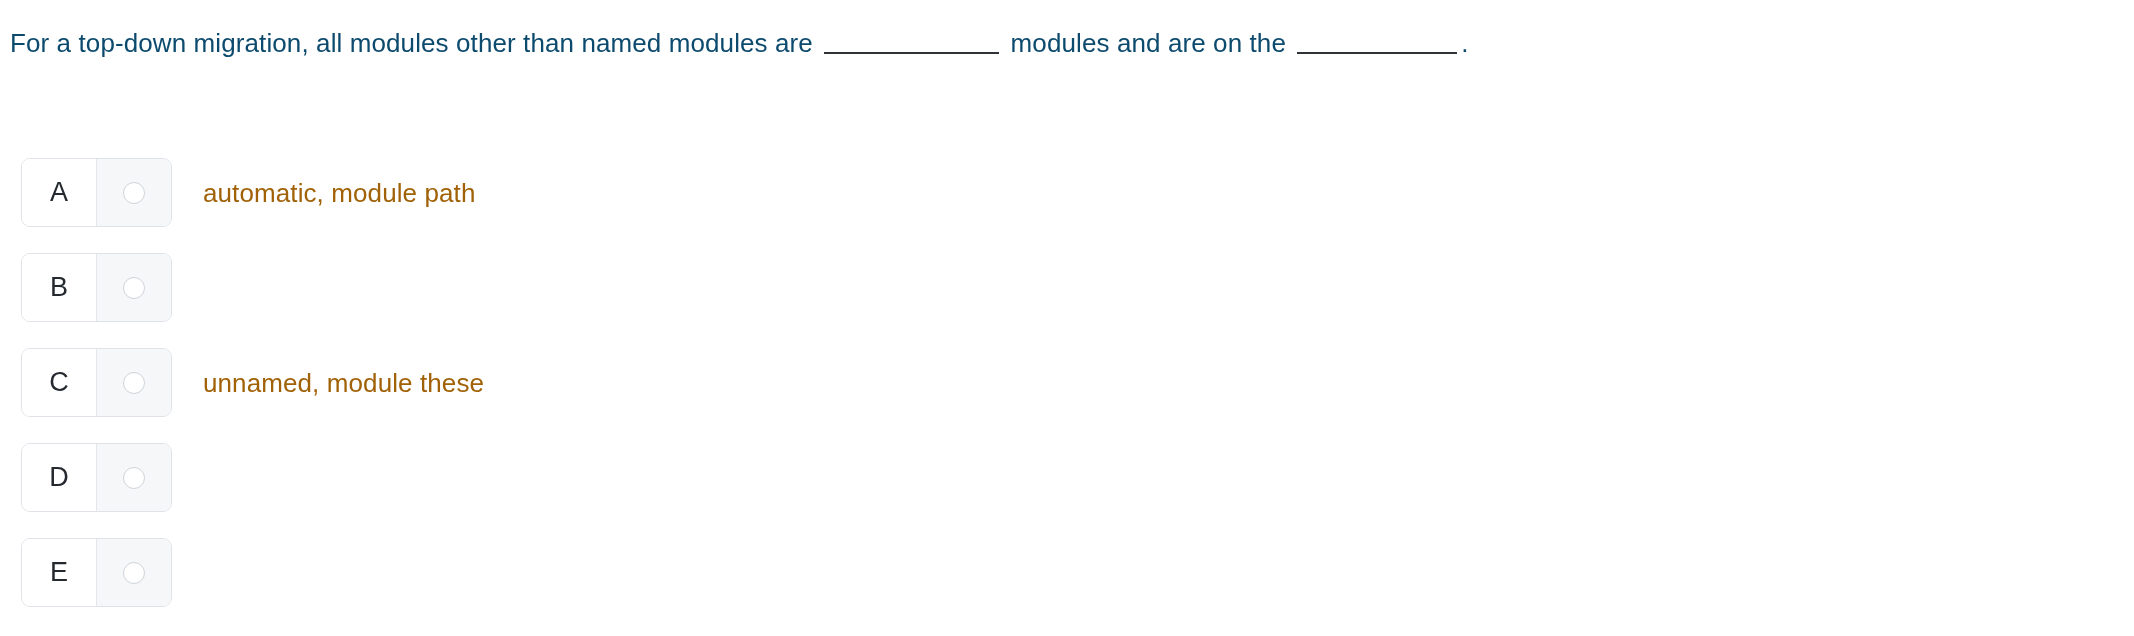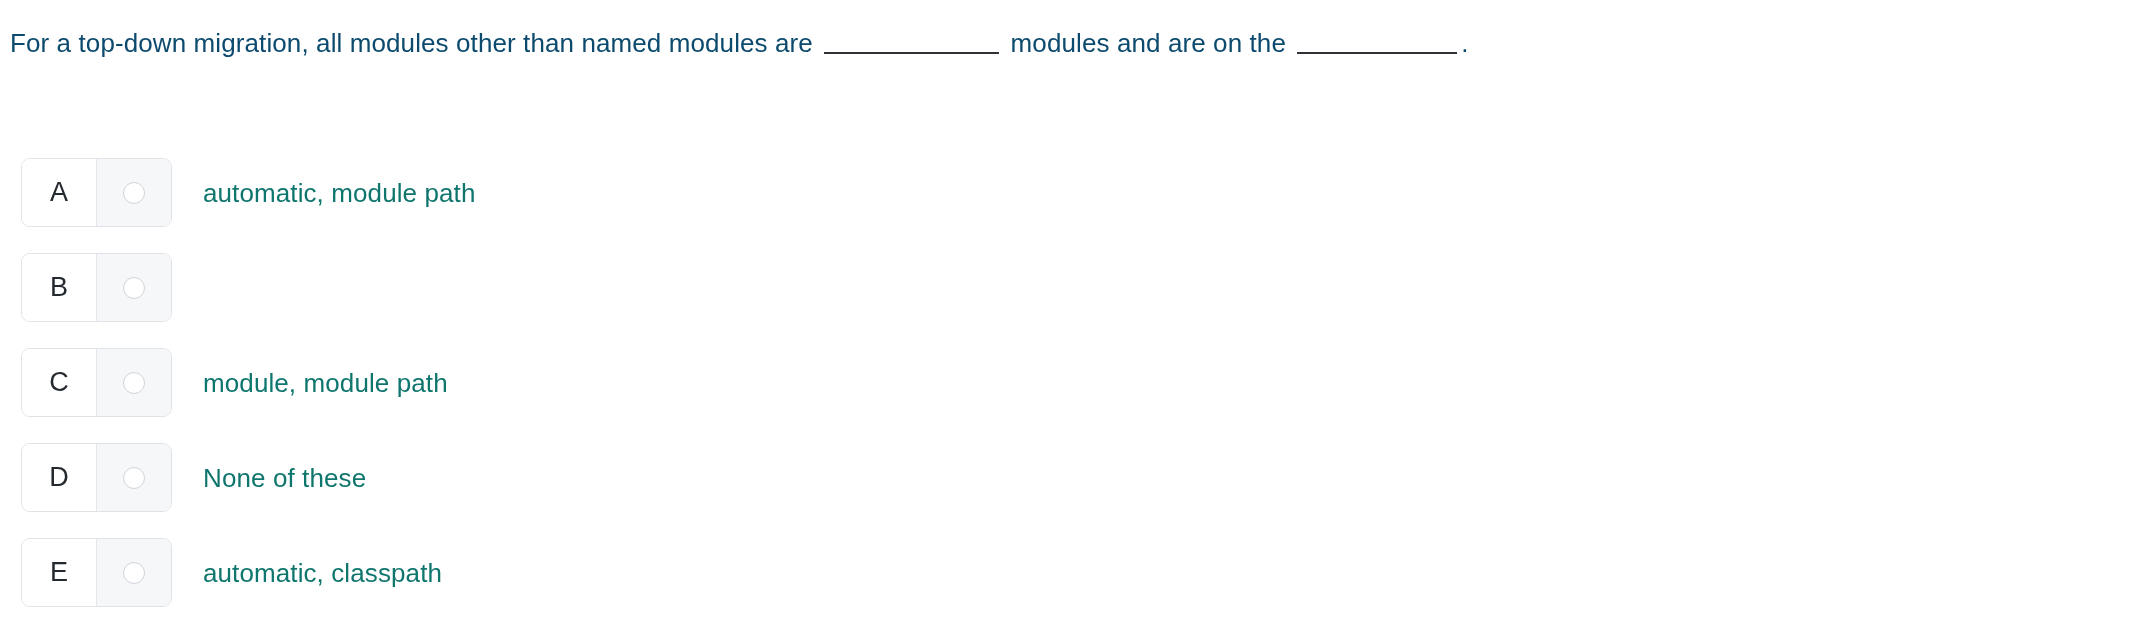--- a/index.html
+++ b/index.html
@@ -104,21 +104,21 @@
   }
   .option-text {
     position: absolute;
     left: 203px;
     top: 0;
     height: 69px;
     display: flex;
     align-items: center;
     font-size: 26px;
     line-height: 34px;
-    color: #0f766e;
+    color: #a16207;
     letter-spacing: 0.1px;
     white-space: nowrap;
   }
 </style>
 </head>
 <body>
 
 <div class="quiz-page">
 
   <div class="question-stem">
@@ -149,37 +149,35 @@
       </div>
     </div>
 
     <div class="option-row">
       <div class="option-control">
         <div class="option-letter">C</div>
         <div class="option-radio-cell">
           <span class="radio-circle"></span>
         </div>
       </div>
-      <div class="option-text">module, module path</div>
+      <div class="option-text">unnamed, module these</div>
     </div>
 
     <div class="option-row">
       <div class="option-control">
         <div class="option-letter">D</div>
         <div class="option-radio-cell">
           <span class="radio-circle"></span>
         </div>
       </div>
-      <div class="option-text">None of these</div>
     </div>
 
     <div class="option-row">
       <div class="option-control">
         <div class="option-letter">E</div>
         <div class="option-radio-cell">
           <span class="radio-circle"></span>
         </div>
       </div>
-      <div class="option-text">automatic, classpath</div>
     </div>
 
   </div>
 </div>
 
 </body></html>

